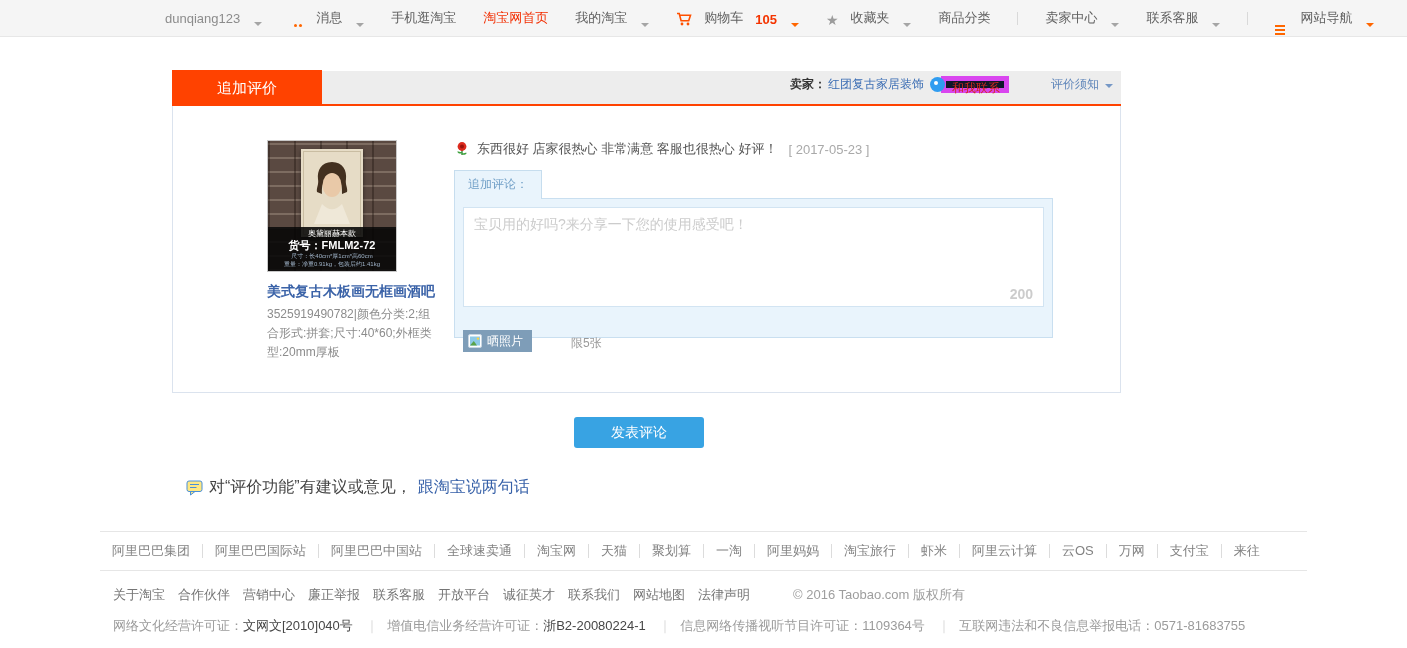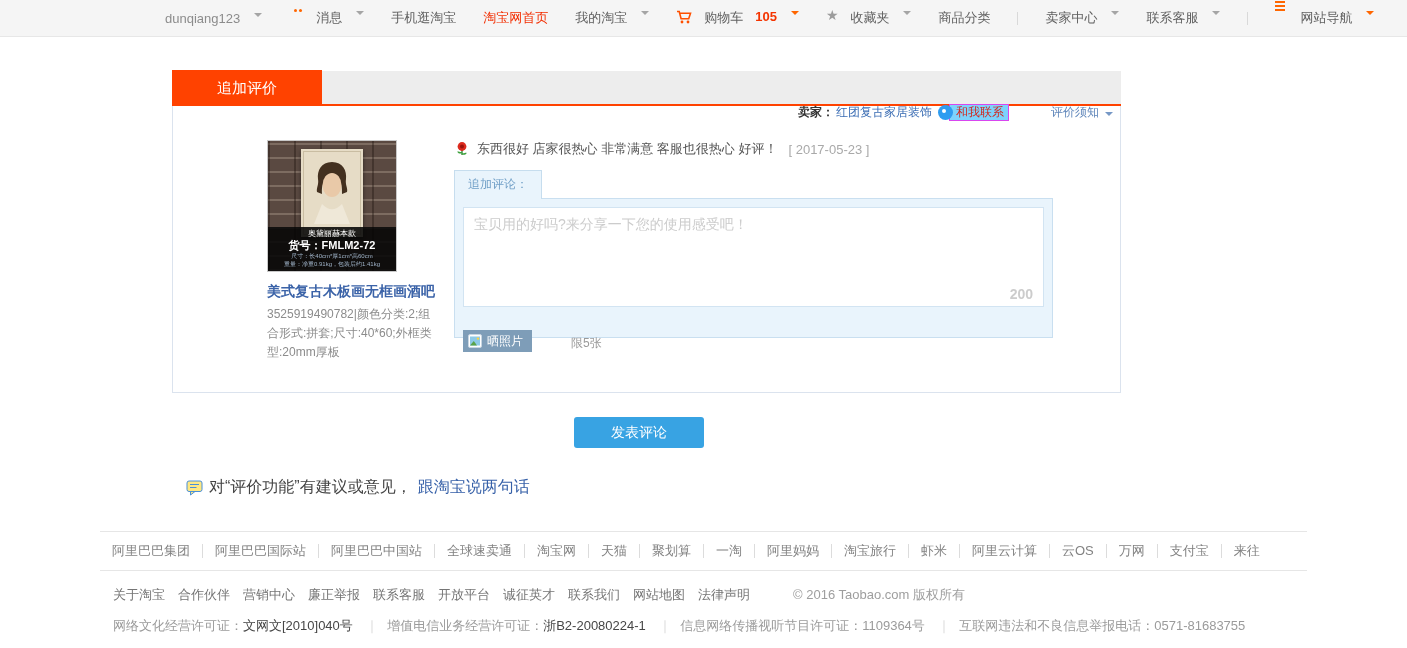--- a/index.html
+++ b/index.html
@@ -3,42 +3,42 @@
 <meta charset="utf-8">
 <style>
   * { margin:0; padding:0; box-sizing:border-box; }
   html,body { width:1407px; height:648px; }
   body { position:relative; background:#fff; font-family:"Liberation Sans","DejaVu Sans",sans-serif; font-size:12px; color:#333; overflow:hidden; }
   a { text-decoration:none; cursor:pointer; }
 
   
   .topnav { position:absolute; top:0; left:0; width:100%; height:37px; background:#f5f5f5; border-bottom:1px solid #e7e7e7; }
   .nav-inner { margin-left:165px; height:36px; display:flex; align-items:center; }
-  .nav-item { display:inline-flex; align-items:flex-start; gap:12px; color:#5f5f5f; font-size:13px; margin-right:27px; white-space:nowrap; }
+  .nav-item { display:inline-flex; align-items:flex-end; gap:12px; color:#5f5f5f; font-size:13px; margin-right:27px; white-space:nowrap; }
   .nav-item.user { color:#8c8c8c; margin-right:32px; }
   .nav-item.home { color:#f22d00; }
   .cart-count { color:#f43400; font-weight:bold; }
   .caret { width:0; height:0; border-left:4px solid transparent; border-right:4px solid transparent; border-top:4px solid #a5a5a5; margin-left:2px; margin-top:2px; }
   .caret.orange { border-top-color:#f60; }
   .caret.blue { border-top-color:#7698c6; }
   .nav-divider { width:1px; height:13px; background:#d9d9d9; margin-right:27px; }
   .msg-dots { width:3px; height:3px; border-radius:50%; background:#f60; box-shadow:5px 0 0 #f60; margin-right:7px; }
   .star-glyph { color:#9c9c9c; font-size:14px; line-height:13px; }
   .bars-icon { display:inline-block; width:10px; height:2px; background:#f60; box-shadow:0 4px 0 #f60, 0 8px 0 #f60; margin-top:-8px; margin-right:3px; }
 
   
   .panel { position:absolute; left:172px; top:71px; width:949px; }
   .panel-header { height:35px; background:#ededed; border-bottom:2px solid #ff4200; display:flex; align-items:center; position:relative; }
   .tab-active { width:150px; height:35px; background:#ff4200; color:#fff; font-size:15px; text-align:center; line-height:35px; flex:0 0 auto; }
-  .header-right { position:absolute; right:8px; top:0; height:27px; display:flex; align-items:center;margin-top:28px; }
+  .header-right { position:absolute; right:8px; top:0; height:27px; display:flex; align-items:center; }
   .seller-label { font-weight:bold; color:#333; }
   .seller-link { color:#3c6eb4; margin-left:2px; }
   .ww-icon { width:15px; height:15px; border-radius:50%; background:#2f9cf0; margin-left:6px; margin-right:-4px; position:relative; z-index:2; flex:0 0 auto; }
   .ww-icon::after { content:""; position:absolute; left:4px; top:4px; width:4px; height:4px; border-radius:50%; background:#fff; }
-  .contact-badge { background:#7dd3fc; border:1px solid #d946ef; color:#d3281e; height:17px; line-height:15px; padding:0 4px 0 6px; }
+  .contact-badge { background:#0f172a; border:5px solid #d946ef; color:#d3281e; height:17px; line-height:15px; padding:0 4px 0 6px; }
   .notice-link { color:#5f86ba; margin-left:42px; display:inline-flex; align-items:center; gap:4px; }
 
   .panel-body { background:#fff; border:1px solid #dbe3ee; border-top:none; min-height:287px; display:flex; padding-top:34px; }
 
   
   .product-col { width:172px; margin-left:94px; flex:0 0 auto; }
   .product-img { display:block; width:130px; height:132px; border:1px solid #c9c9c9; position:relative; overflow:hidden;
      background-image:
        repeating-linear-gradient(90deg, rgba(25,15,10,.35) 0 2px, transparent 2px 26px),
        repeating-linear-gradient(0deg, #7d6c61 0 2px, #5a4941 2px 14px); }

